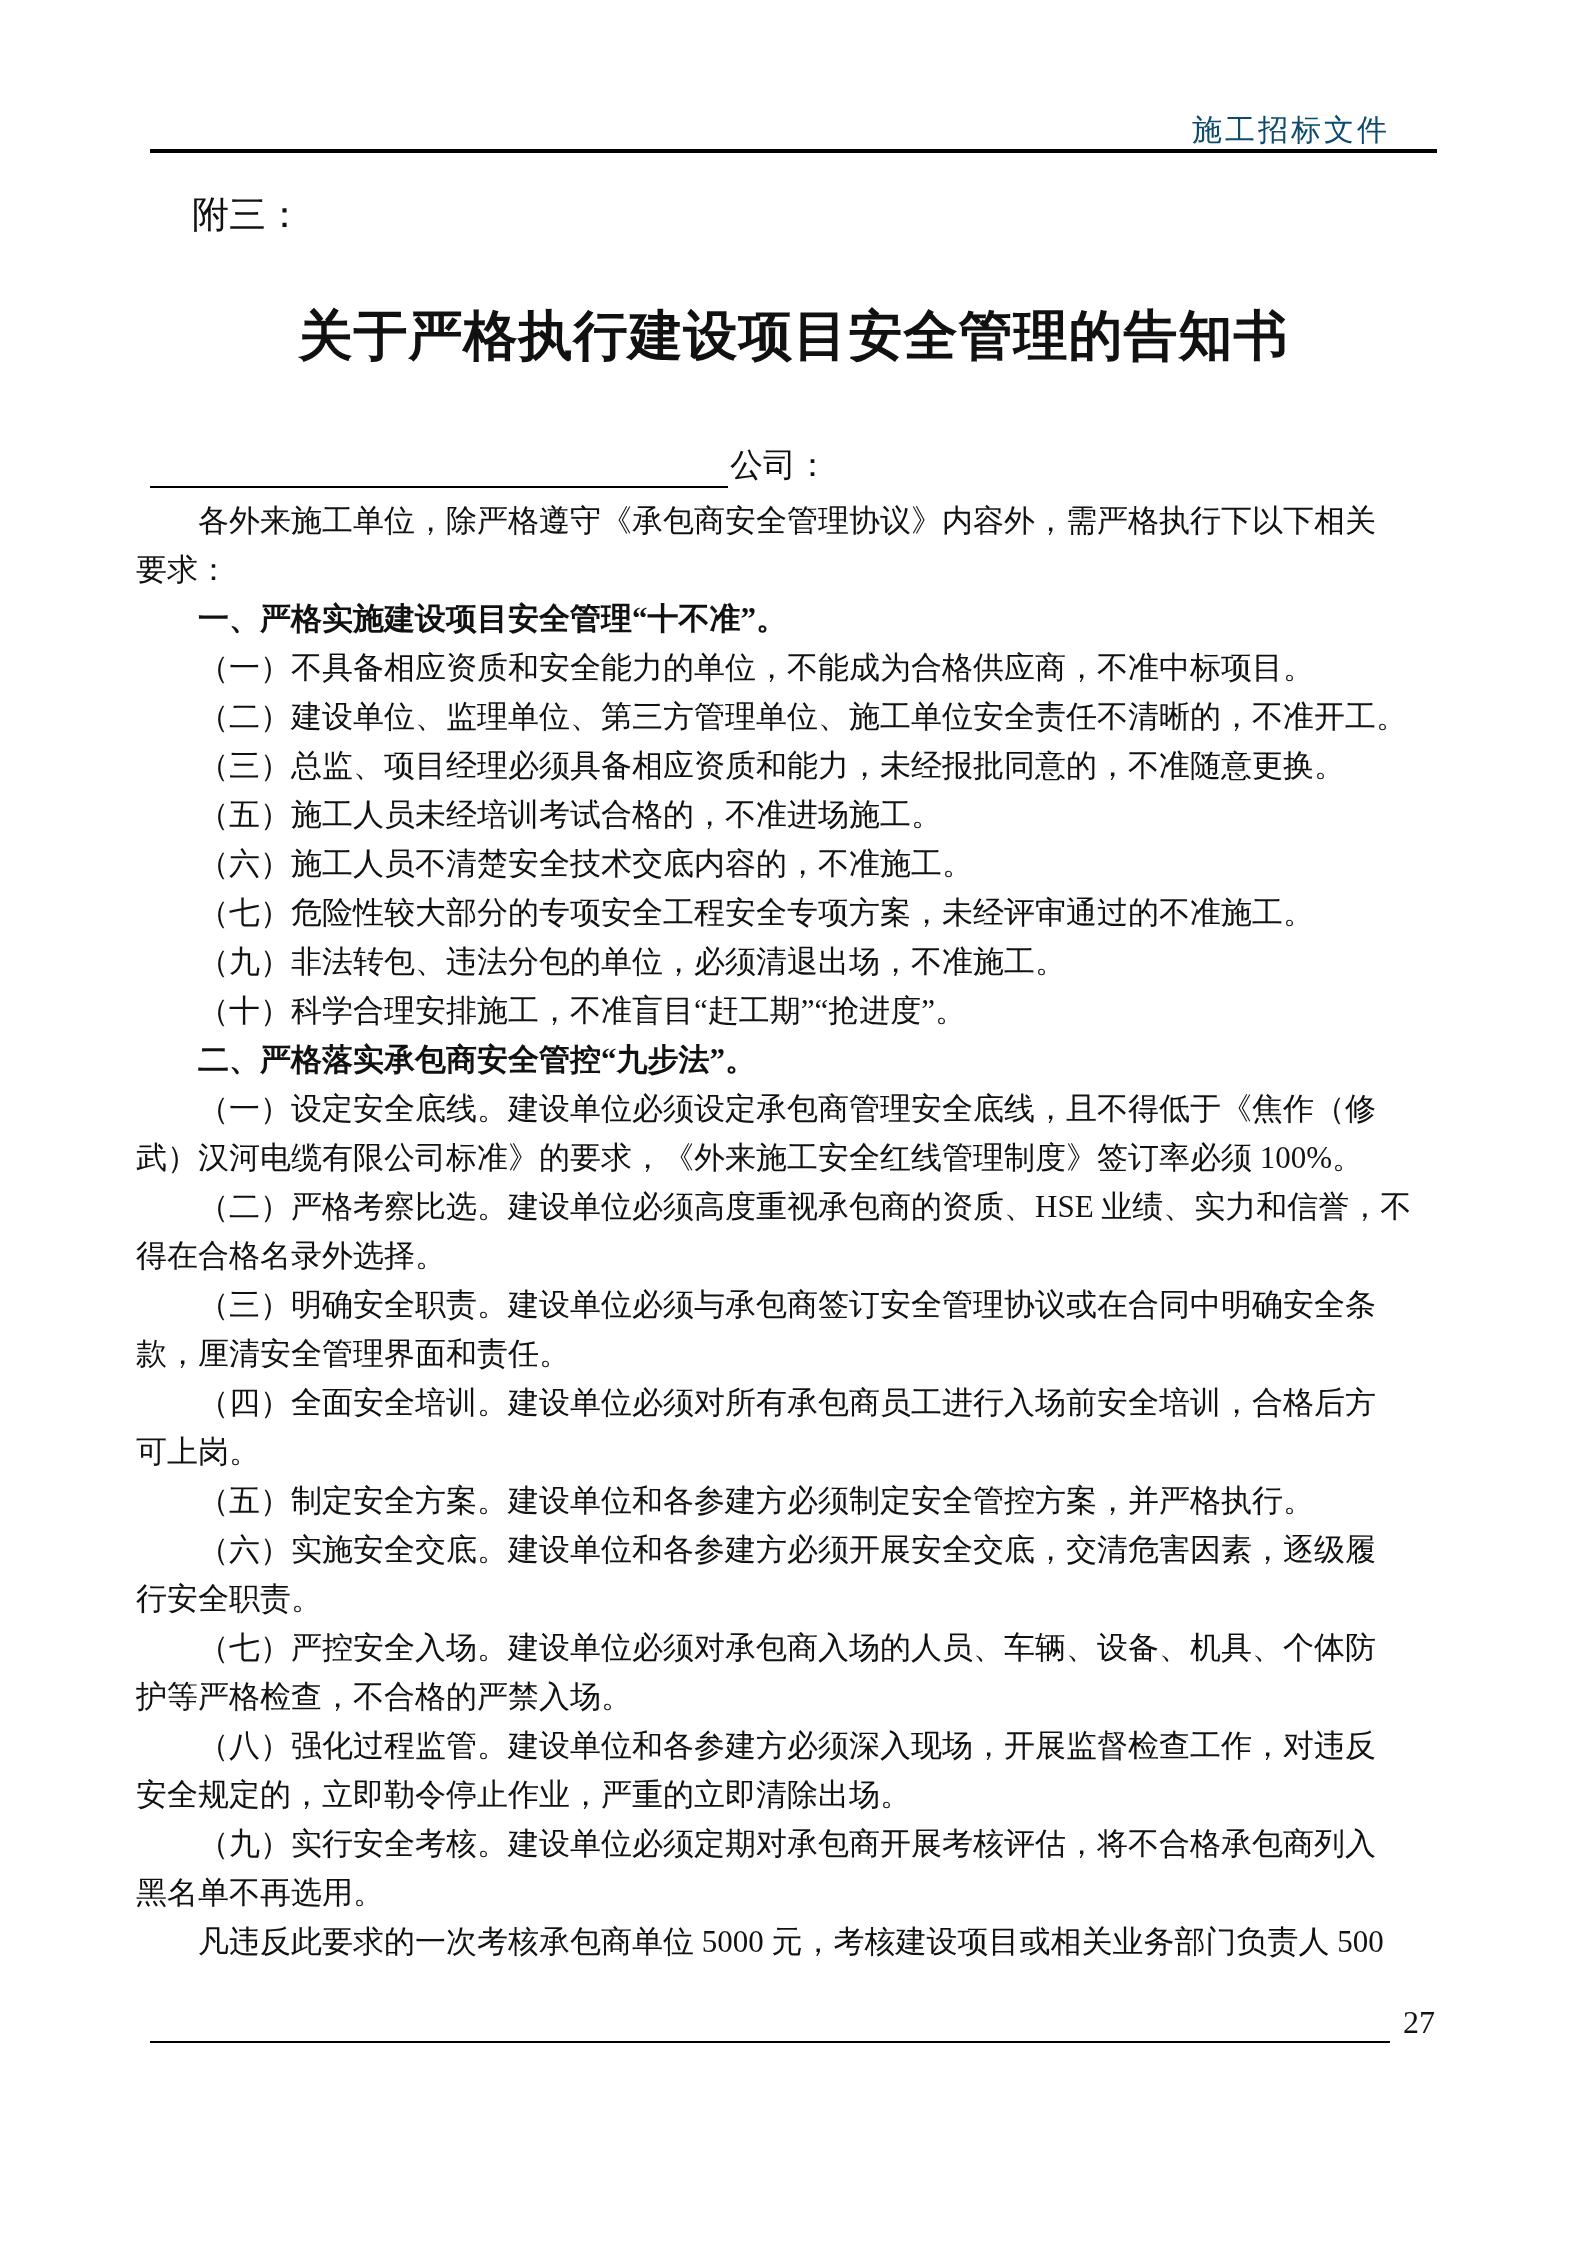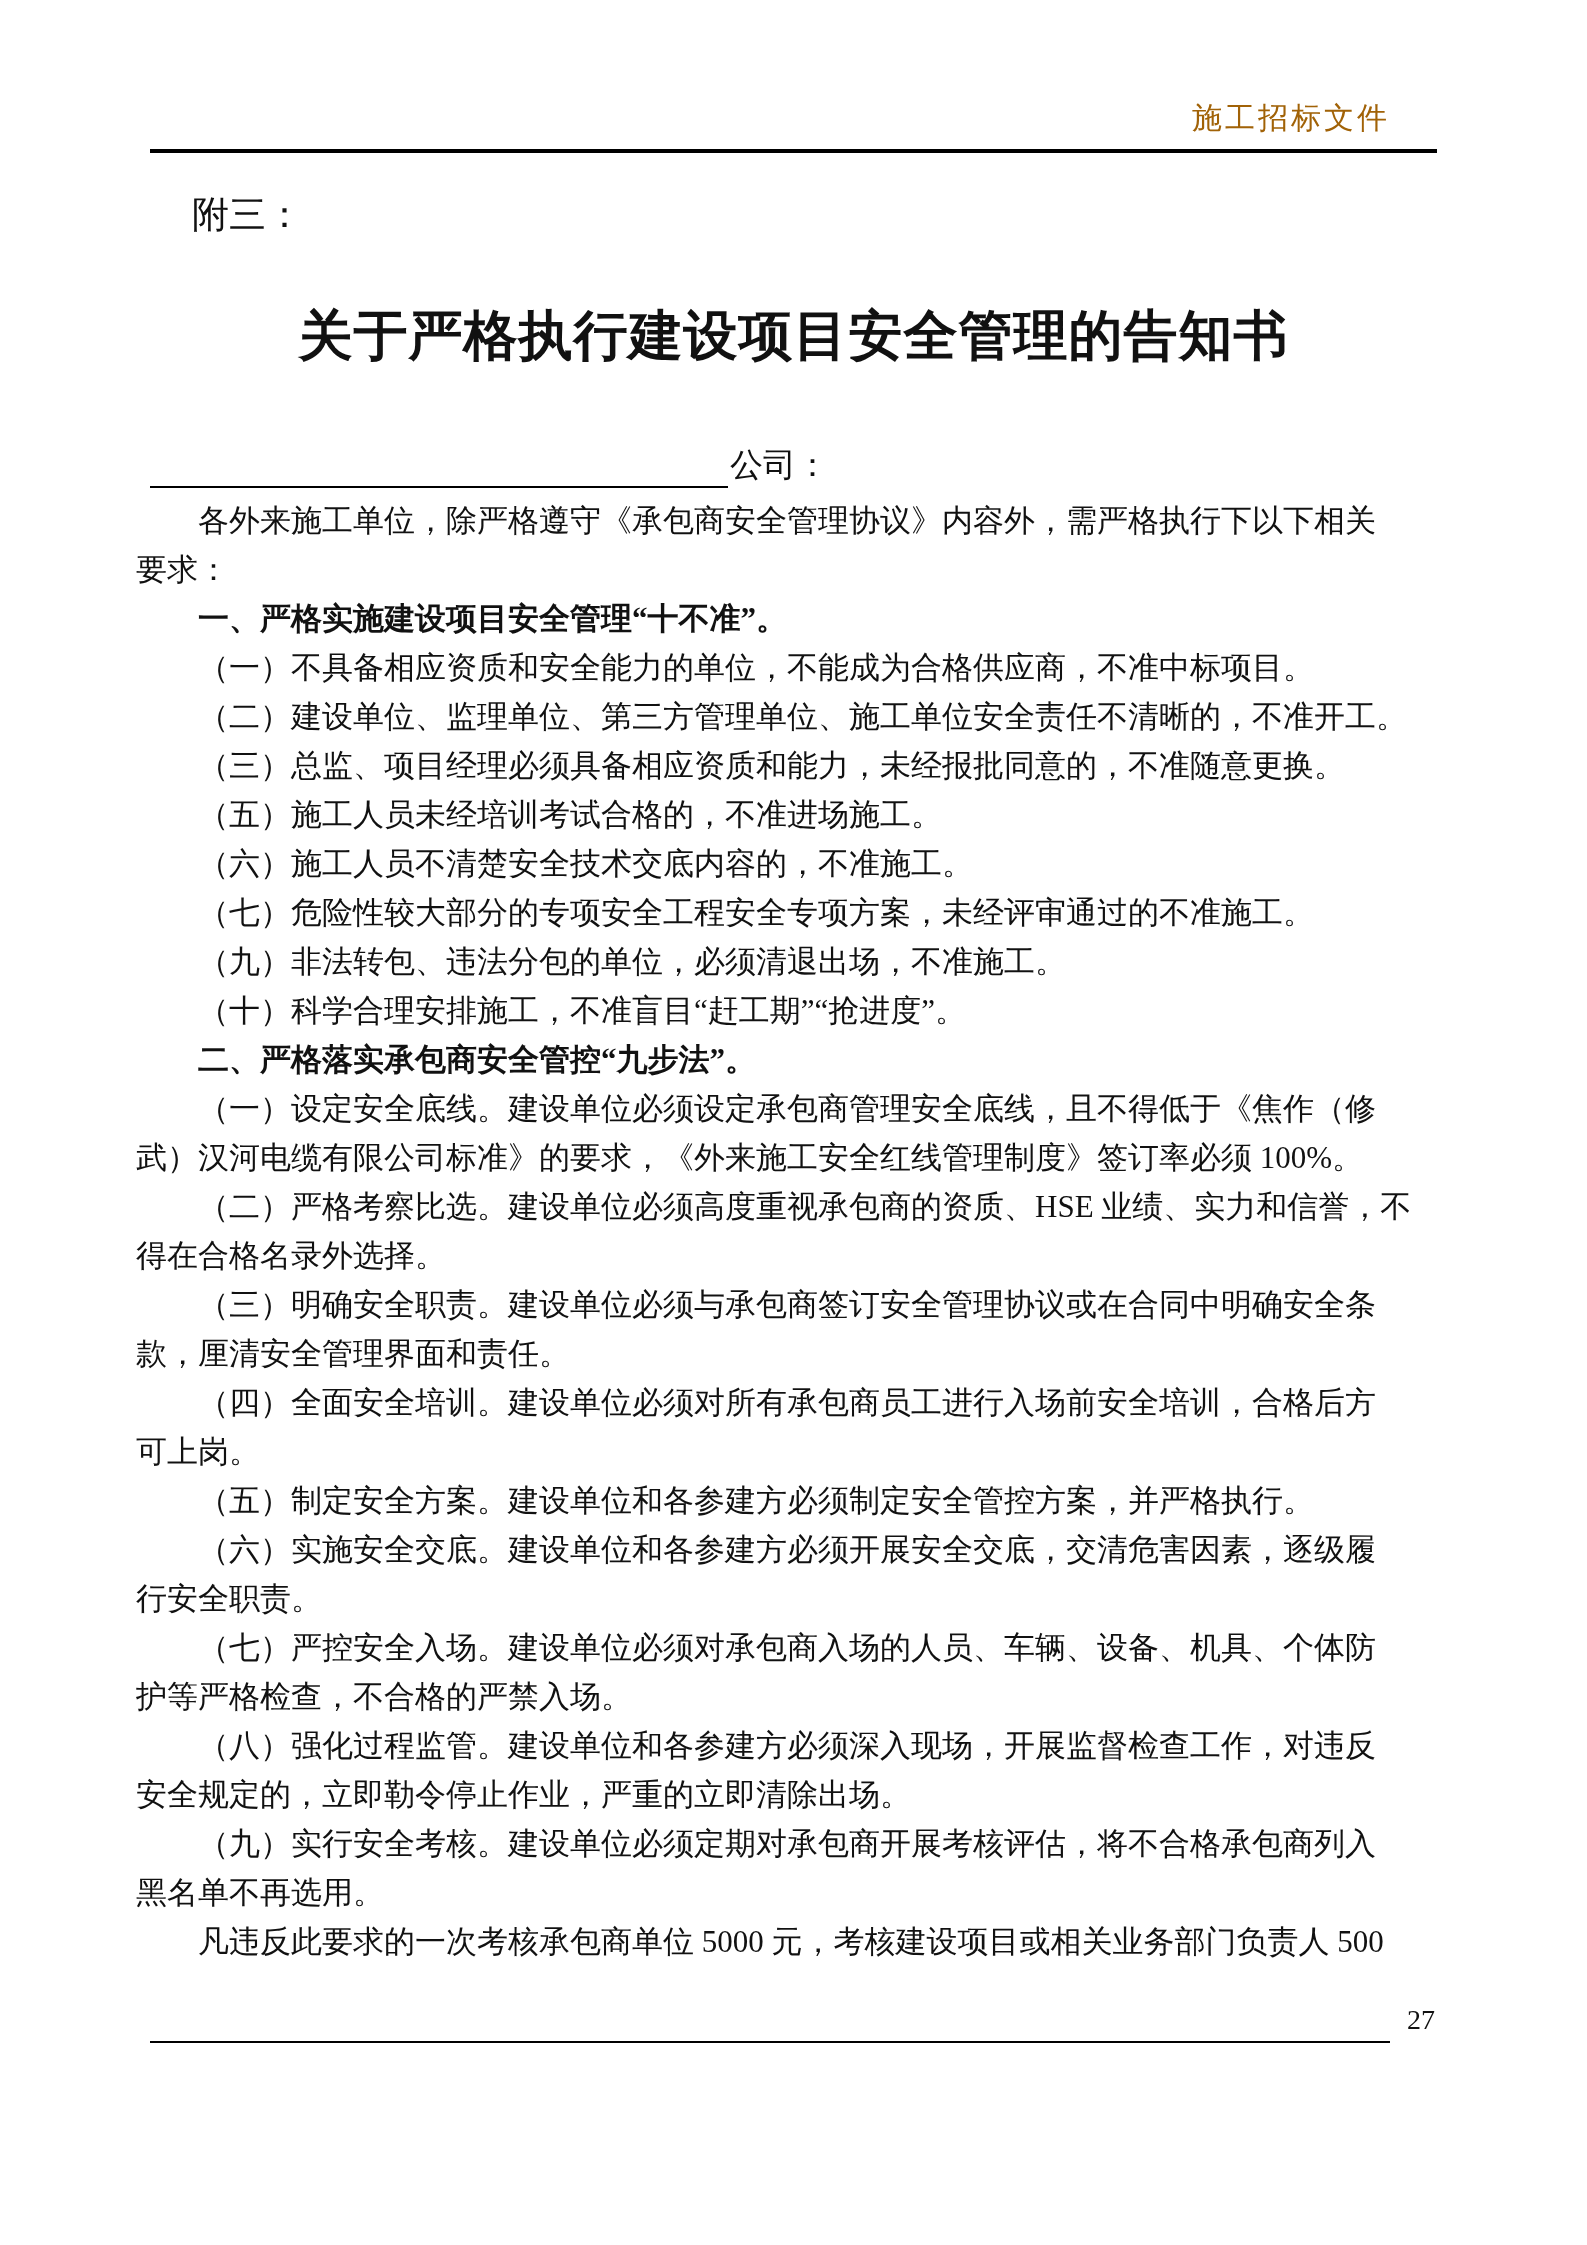--- a/index.html
+++ b/index.html
@@ -7,23 +7,23 @@
     position:relative;
     width:1587px;height:2245px;
     background:#ffffff;
     font-family:"Liberation Serif","DejaVu Serif",serif;
     color:#111;
     overflow:hidden;
     margin:0 auto;
   }
   .header-text{
     position:absolute;
-    top:98px;right:197px;
+    top:110px;right:197px;
     font-size:30px;
-    color:#a16207;
+    color:#0c4a6e;
     letter-spacing:3px;
     white-space:nowrap;
   }
   .header-rule{
     position:absolute;
     left:150px;right:150px;top:149px;
     height:4px;background:#000;
   }
   .attachment-label{
     position:absolute;
@@ -79,21 +79,21 @@
   }
   .footer-rule{
     position:absolute;
     left:150px;top:2041px;
     width:1240px;height:2px;
     background:#000;
   }
   .footer-page{
     position:absolute;
     top:2004px;right:152px;
-    font-size:28px;
+    font-size:32px;
   }
 </style>
 </head>
 <body>
 
 <div class="page">
 
   <div class="header-text">施工招标文件</div>
 
   <div class="header-rule"></div>

